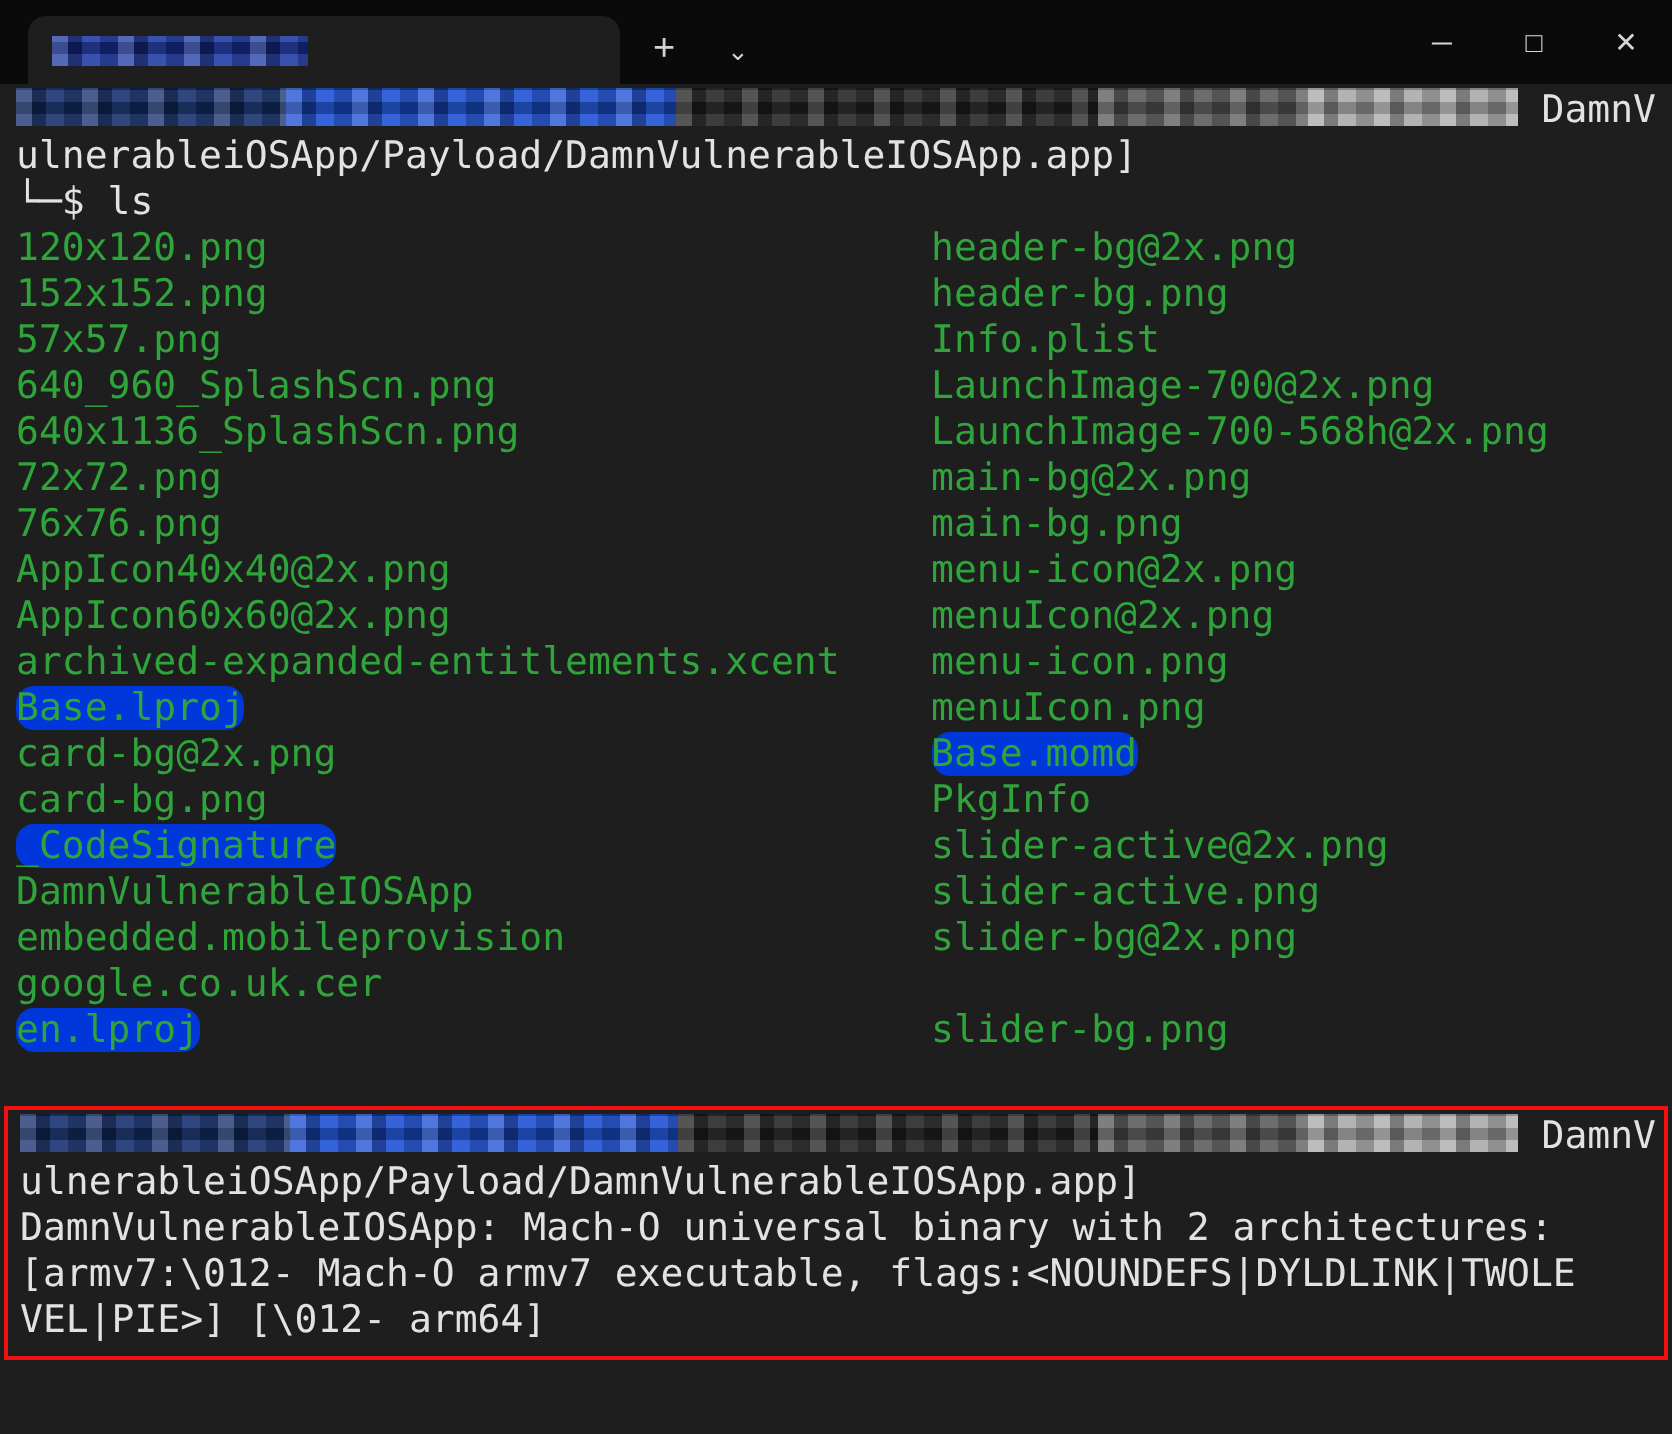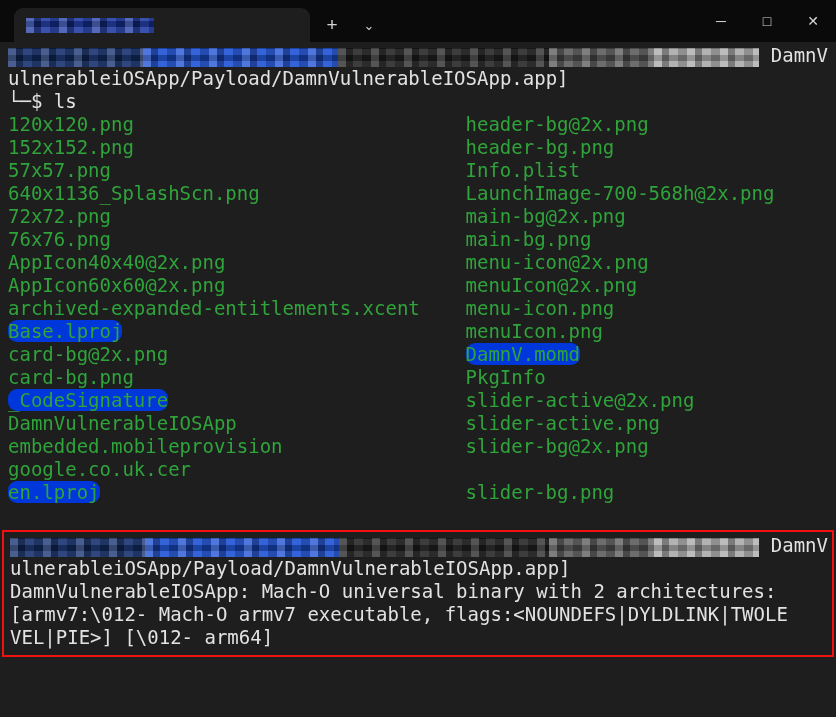--- a/index.html
+++ b/index.html
@@ -39,21 +39,21 @@
     color:#d6d6d6;font-family:"Liberation Sans",sans-serif;font-size:14px;
   }
 
   
   .term{
     padding:2px 8px 0 8px;
     font-size:19px;line-height:23px;
     color:var(--fg,#e2e2e2);
   }
   .line{height:23px;white-space:pre;}
-  .censor-line{display:flex;align-items:flex-end;}
+  .censor-line{display:flex;align-items:flex-start;}
   .censor{flex:1;height:19px;margin-right:12px;display:flex;}
   .seg{height:100%;
     background-image:
       repeating-linear-gradient(90deg, rgba(255,255,255,.16) 0 8px, rgba(0,0,0,.30) 8px 15px, rgba(255,255,255,.04) 15px 24px, rgba(0,0,0,.18) 24px 33px),
       repeating-linear-gradient(0deg, rgba(255,255,255,.08) 0 6px, rgba(0,0,0,.25) 6px 12px);
   }
   .seg.s1{width:18%;background-color:#15306e;}
   .seg.s2{width:26%;background-color:#1b4fd4;}
   .seg.s3{width:28%;background-color:#242424;}
   .seg.s4{width:14%;background-color:#5a5a5a;}
@@ -103,28 +103,29 @@
   </div>
 
   <div class="line">ulnerableiOSApp/Payload/DamnVulnerableIOSApp.app]</div>
 
   <div class="line"><span>└─$</span><span class="cmd">ls</span></div>
 
   <div id="ls-output">
       <div class="ls-row"><span class="ls-cell left"><span class="fname">120x120.png</span></span><span class="ls-cell right"><span class="fname">header-bg@2x.png</span></span></div>
       <div class="ls-row"><span class="ls-cell left"><span class="fname">152x152.png</span></span><span class="ls-cell right"><span class="fname">header-bg.png</span></span></div>
       <div class="ls-row"><span class="ls-cell left"><span class="fname">57x57.png</span></span><span class="ls-cell right"><span class="fname">Info.plist</span></span></div>
+      <div class="ls-row"><span class="ls-cell left"><span class="fname">640_960_SplashScn.png</span></span><span class="ls-cell right"><span class="fname">LaunchImage-700@2x.png</span></span></div>
       <div class="ls-row"><span class="ls-cell left"><span class="fname">640x1136_SplashScn.png</span></span><span class="ls-cell right"><span class="fname">LaunchImage-700-568h@2x.png</span></span></div>
       <div class="ls-row"><span class="ls-cell left"><span class="fname">72x72.png</span></span><span class="ls-cell right"><span class="fname">main-bg@2x.png</span></span></div>
       <div class="ls-row"><span class="ls-cell left"><span class="fname">76x76.png</span></span><span class="ls-cell right"><span class="fname">main-bg.png</span></span></div>
       <div class="ls-row"><span class="ls-cell left"><span class="fname">AppIcon40x40@2x.png</span></span><span class="ls-cell right"><span class="fname">menu-icon@2x.png</span></span></div>
       <div class="ls-row"><span class="ls-cell left"><span class="fname">AppIcon60x60@2x.png</span></span><span class="ls-cell right"><span class="fname">menuIcon@2x.png</span></span></div>
       <div class="ls-row"><span class="ls-cell left"><span class="fname">archived-expanded-entitlements.xcent</span></span><span class="ls-cell right"><span class="fname">menu-icon.png</span></span></div>
       <div class="ls-row"><span class="ls-cell left"><span class="fname dir">Base.lproj</span></span><span class="ls-cell right"><span class="fname">menuIcon.png</span></span></div>
-      <div class="ls-row"><span class="ls-cell left"><span class="fname">card-bg@2x.png</span></span><span class="ls-cell right"><span class="fname dir">DamnV.momd</span></span></div>
+      <div class="ls-row"><span class="ls-cell left"><span class="fname">card-bg@2x.png</span></span><span class="ls-cell right"><span class="fname dir">Base.momd</span></span></div>
       <div class="ls-row"><span class="ls-cell left"><span class="fname">card-bg.png</span></span><span class="ls-cell right"><span class="fname">PkgInfo</span></span></div>
       <div class="ls-row"><span class="ls-cell left"><span class="fname dir">_CodeSignature</span></span><span class="ls-cell right"><span class="fname">slider-active@2x.png</span></span></div>
       <div class="ls-row"><span class="ls-cell left"><span class="fname">DamnVulnerableIOSApp</span></span><span class="ls-cell right"><span class="fname">slider-active.png</span></span></div>
       <div class="ls-row"><span class="ls-cell left"><span class="fname">embedded.mobileprovision</span></span><span class="ls-cell right"><span class="fname">slider-bg@2x.png</span></span></div>
       <div class="ls-row"><span class="ls-cell left"><span class="fname">google.co.uk.cer</span></span><span class="ls-cell right"></span></div>
       <div class="ls-row"><span class="ls-cell left"><span class="fname dir">en.lproj</span></span><span class="ls-cell right"><span class="fname">slider-bg.png</span></span></div>
     </div>
 
   <div class="redbox">
 

